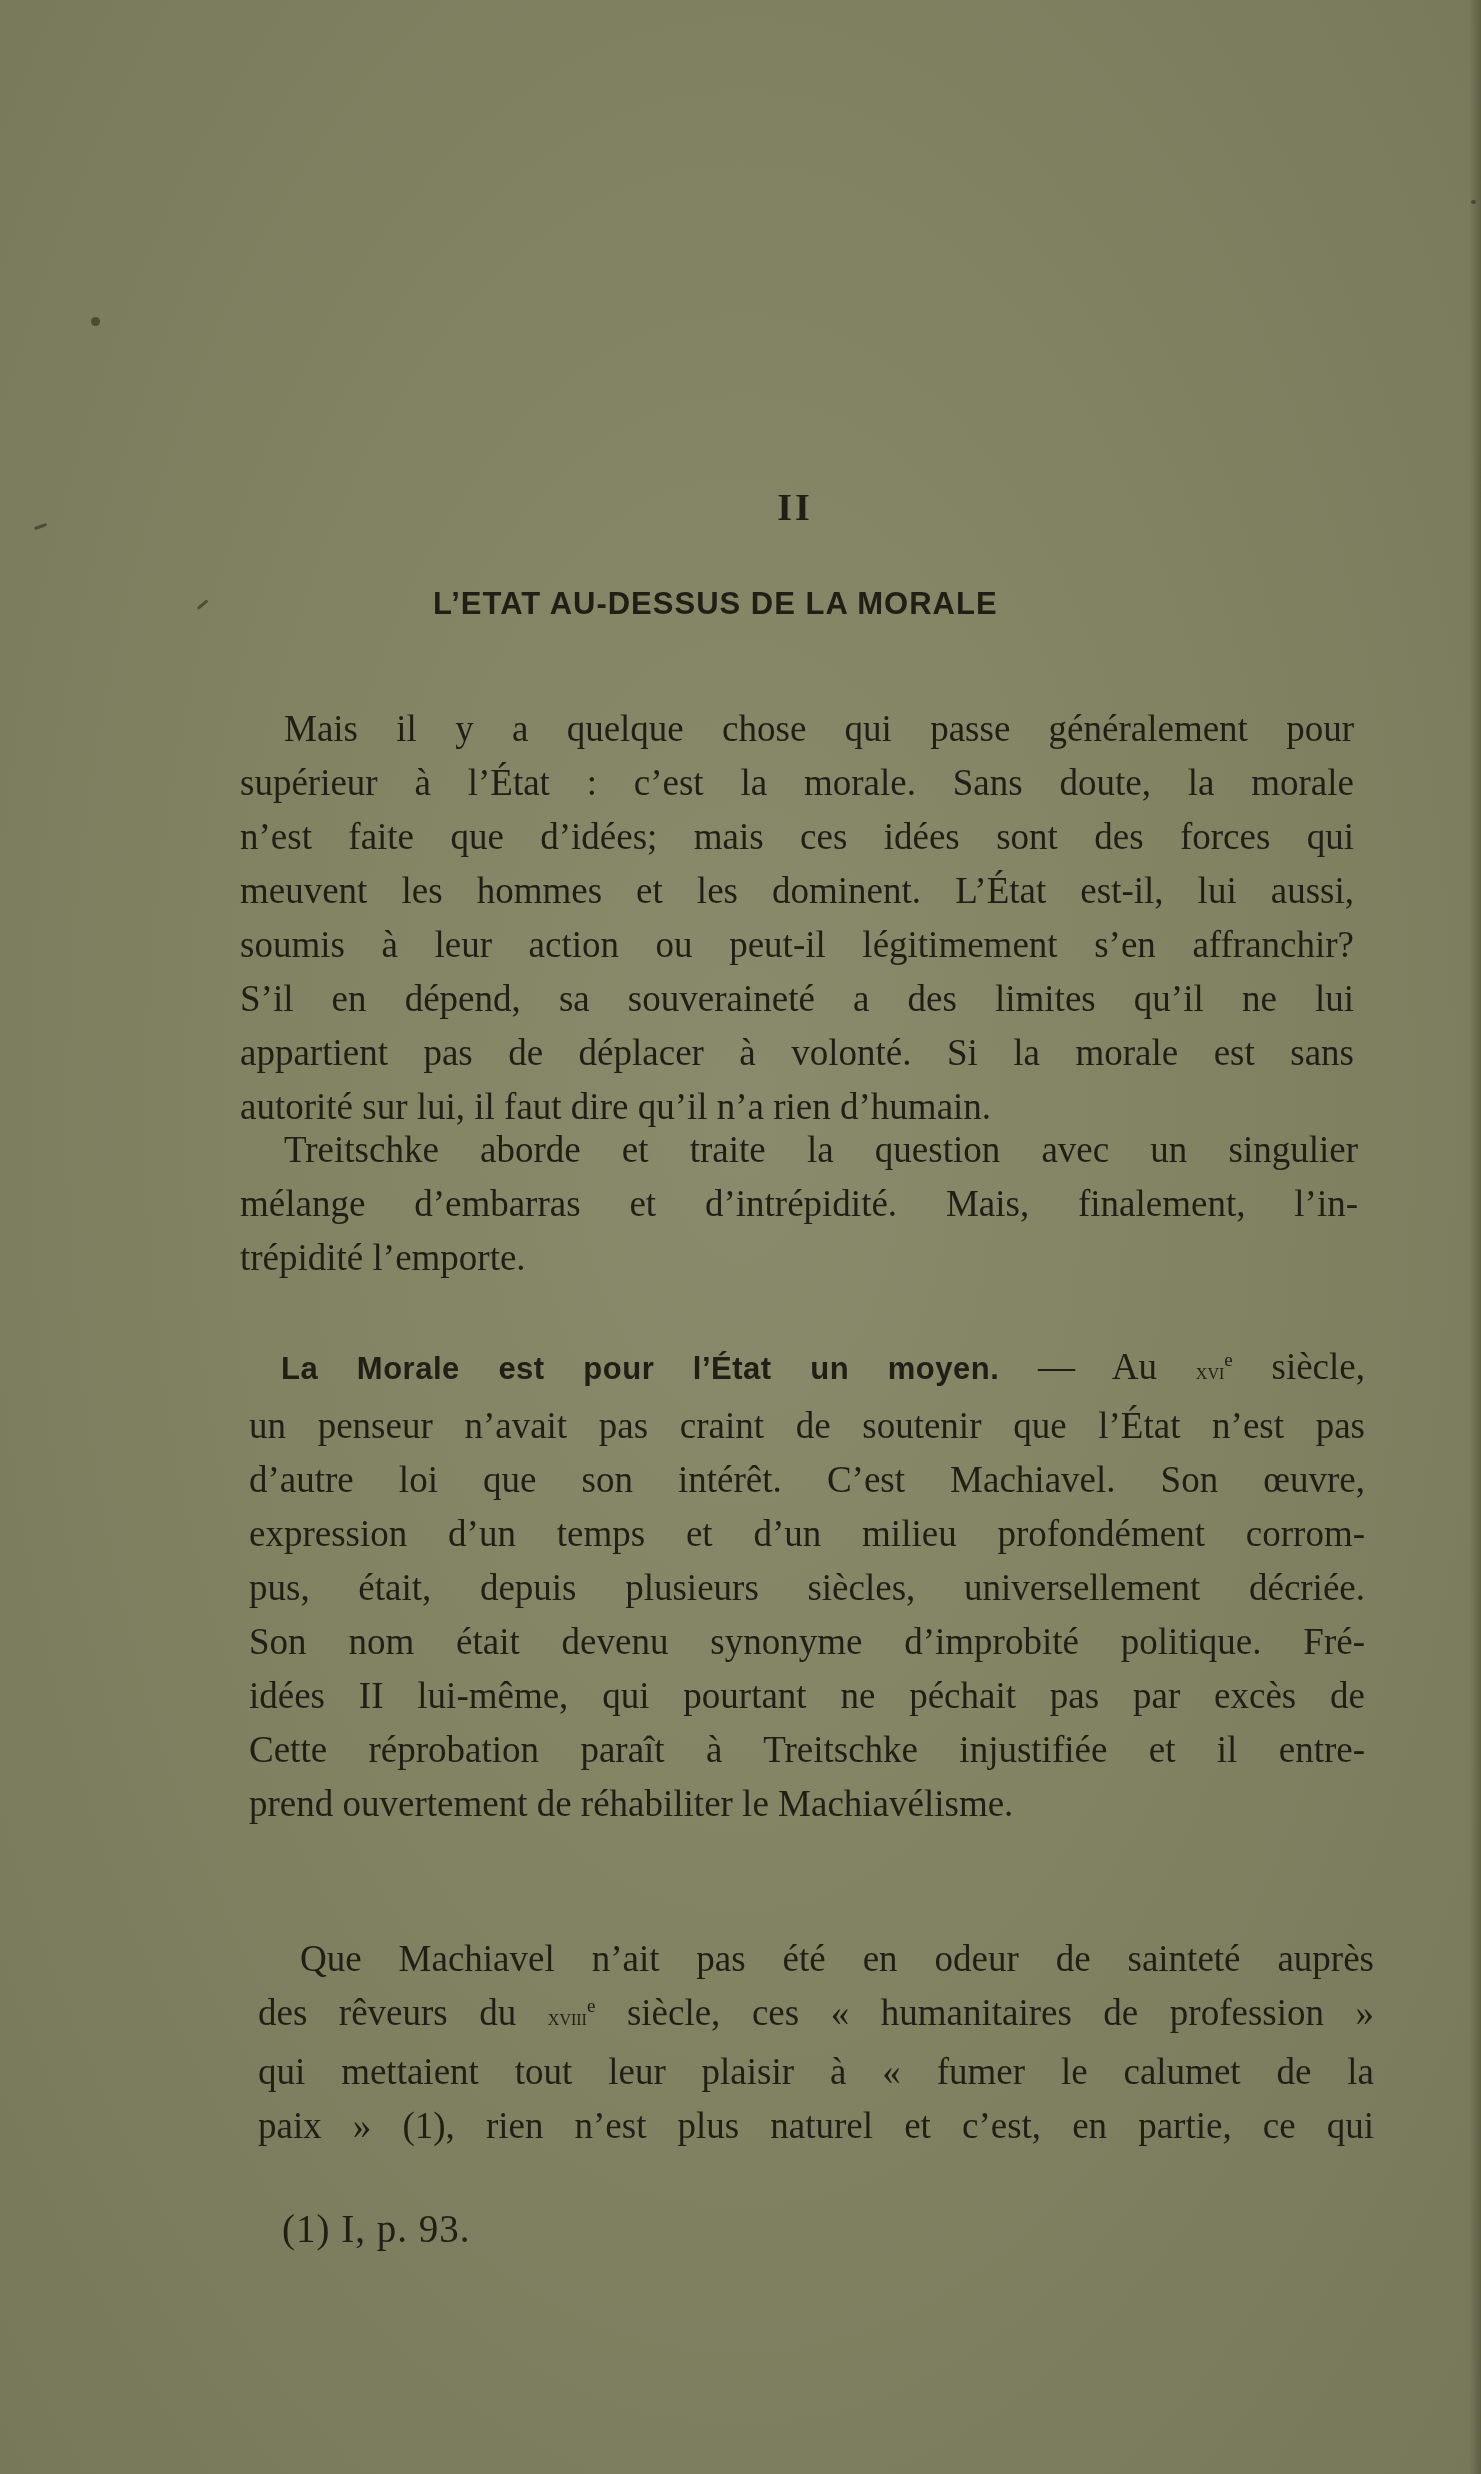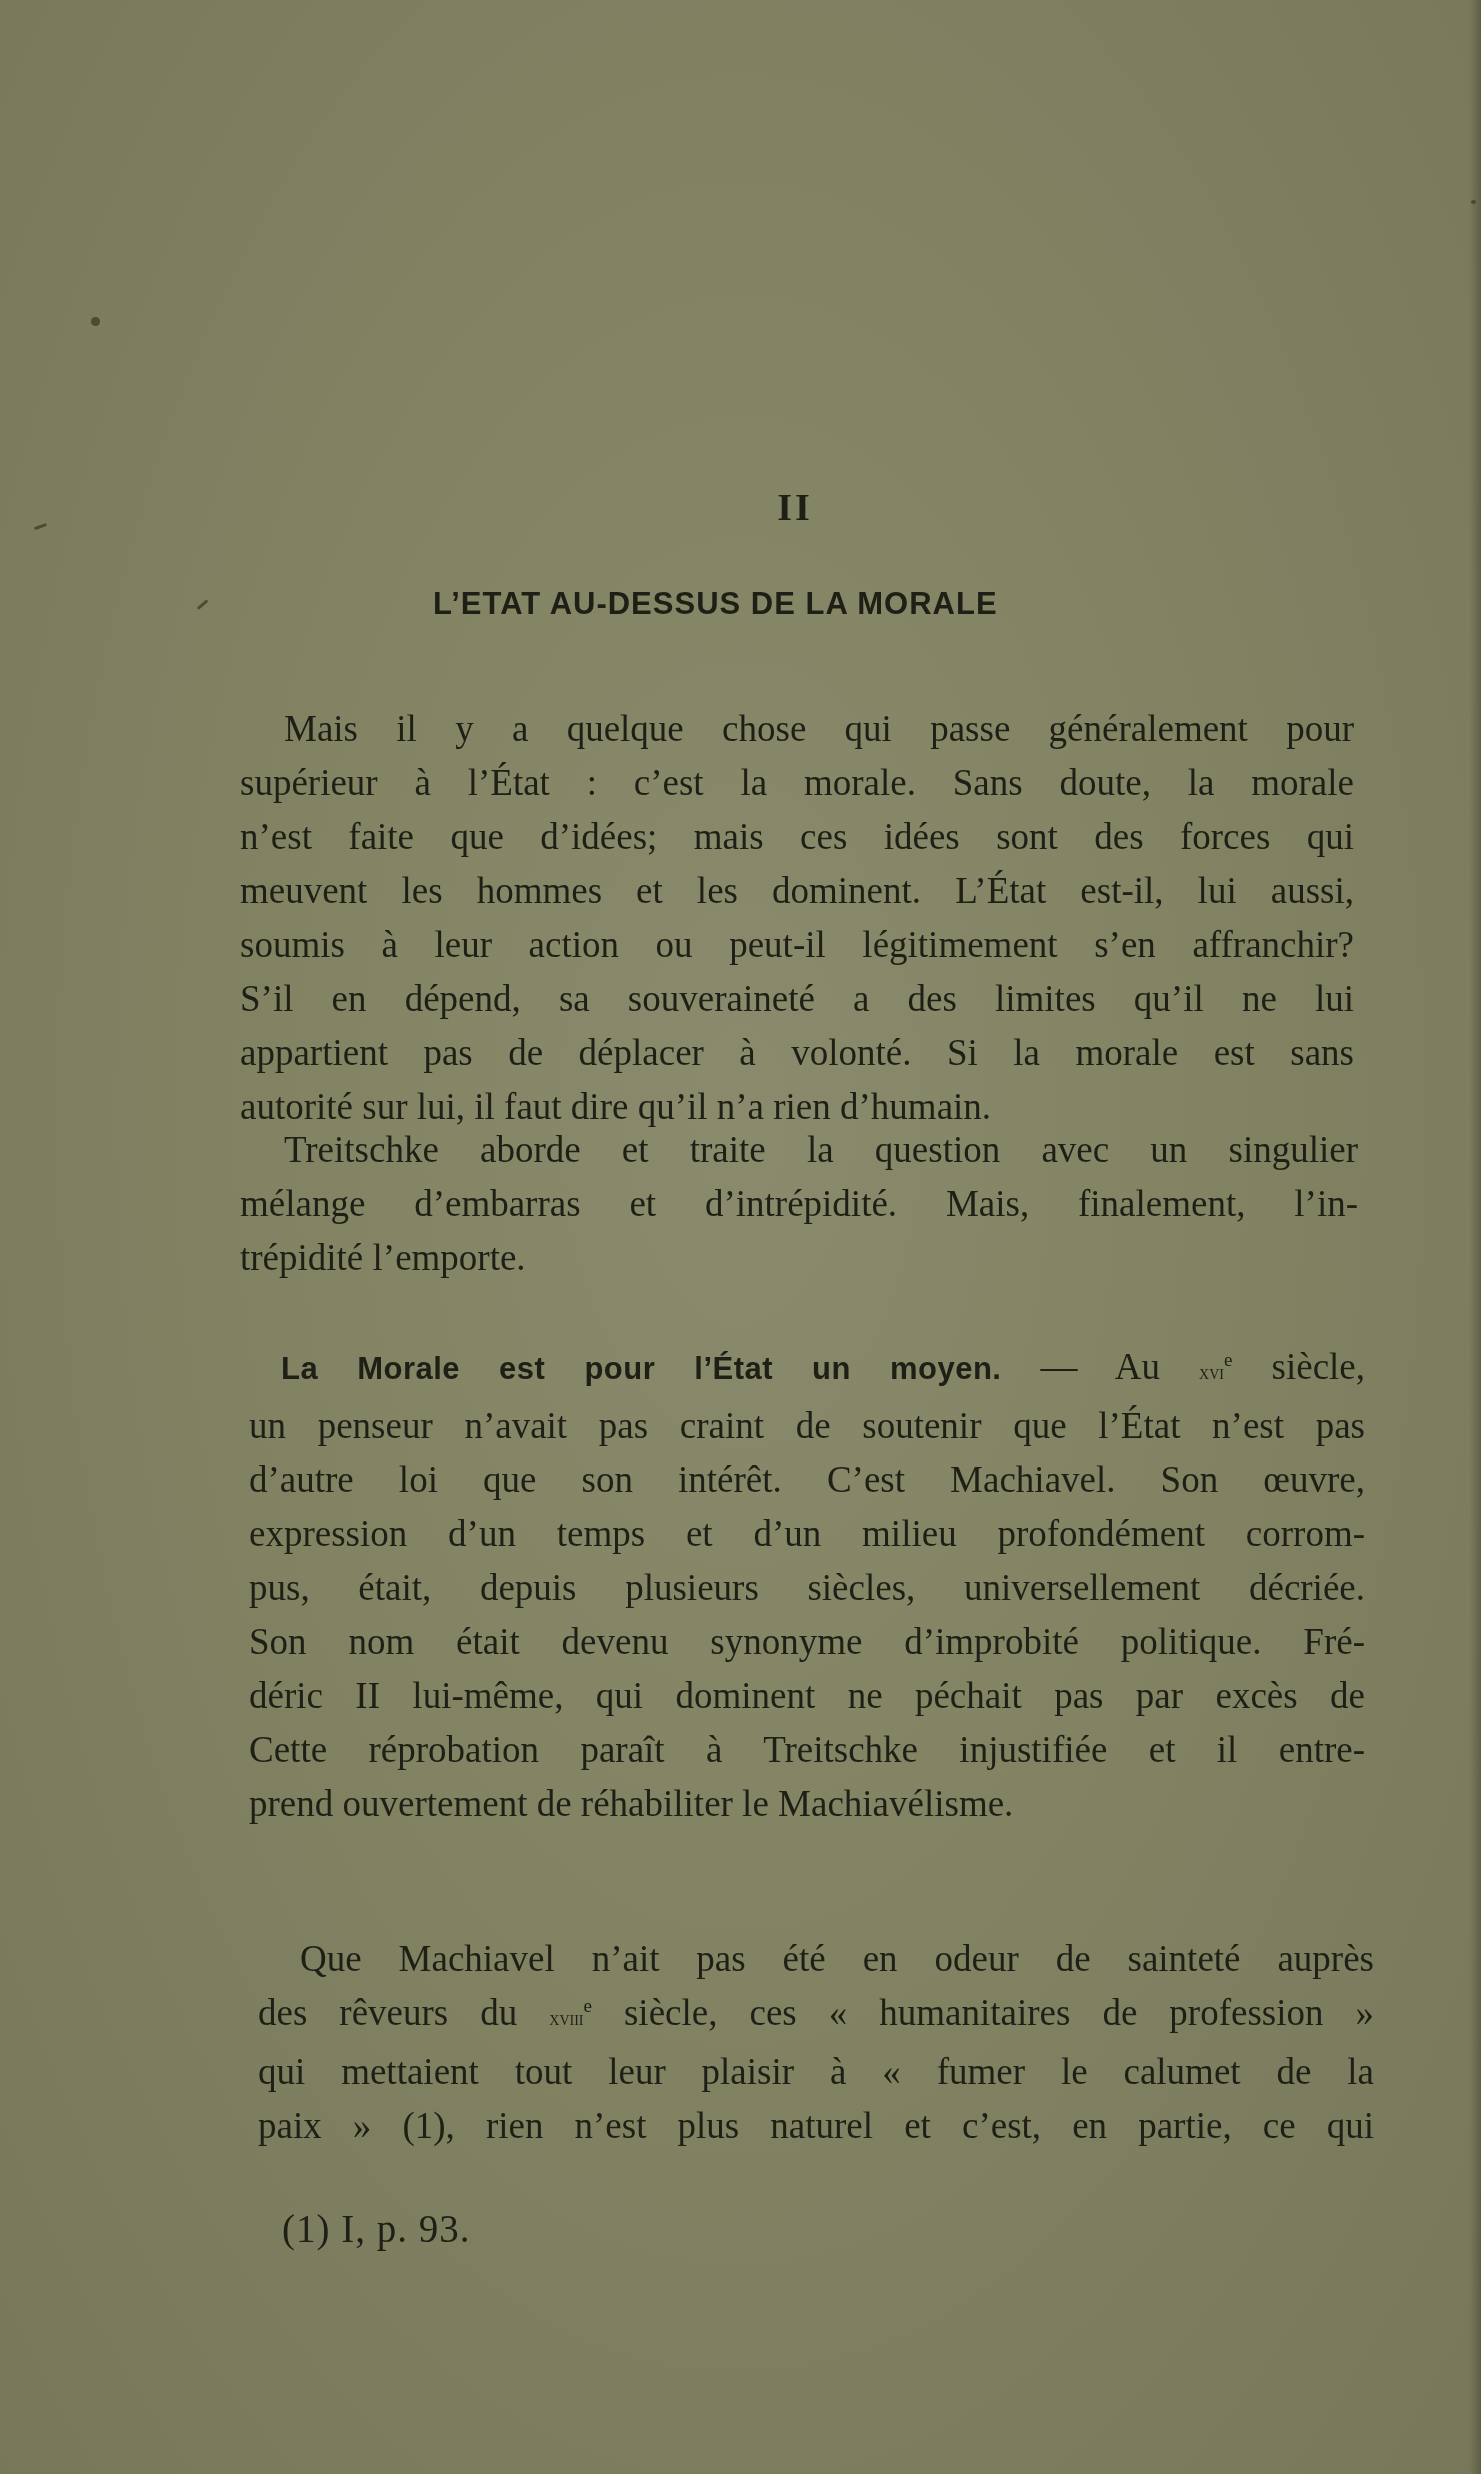--- a/index.html
+++ b/index.html
@@ -77,21 +77,21 @@
   }
   .section-lead {
     font-family: "Liberation Sans", sans-serif;
     font-weight: bold;
     font-size: 31px;
     letter-spacing: 0.5px;
     margin-top: 7px;
   }
   .smallcaps {
     font-variant: small-caps;
-    font-size: 20px;
+    font-size: 23px;
   }
   sup {
     font-size: 19px;
     line-height: 0;
   }
   .italic {
     font-style: italic;
   }
   .footnote {
     position: absolute;
@@ -133,21 +133,21 @@
 
 <div class="text-block" style="top:1340px;left:249px;width:1116px;">
   <span class="line indent" style="padding-left:32px;">
     <span class="section-lead">La Morale est pour l’État un moyen.</span><span> — Au </span><span class="smallcaps">xvi</span><sup>e</sup><span> siècle,</span>
   </span>
   <span class="line">un penseur n’avait pas craint de soutenir que l’État n’est pas</span>
   <span class="line">d’autre loi que son intérêt. C’est Machiavel. Son œuvre,</span>
   <span class="line">expression d’un temps et d’un milieu profondément corrom-</span>
   <span class="line">pus, était, depuis plusieurs siècles, universellement décriée.</span>
   <span class="line">Son nom était devenu synonyme d’improbité politique. Fré-</span>
-  <span class="line">déric II lui-même, qui dominent ne péchait pas par excès de</span>
+  <span class="line">idées II lui-même, qui pourtant ne péchait pas par excès de</span>
   <span class="line">Cette réprobation paraît à Treitschke injustifiée et il entre-</span>
   <span class="line last">prend ouvertement de réhabiliter le Machiavélisme.</span>
 </div>
 
 <div class="text-block" style="top:1932px;left:258px;width:1116px;">
   <span class="line indent" style="padding-left:42px;">Que Machiavel n’ait pas été en odeur de sainteté auprès</span>
   <span class="line">
     <span>des rêveurs du </span><span class="smallcaps">xviii</span><sup>e</sup><span> siècle, ces « humanitaires de profession »</span>
   </span>
   <span class="line">qui mettaient tout leur plaisir à « fumer le calumet de la</span>

